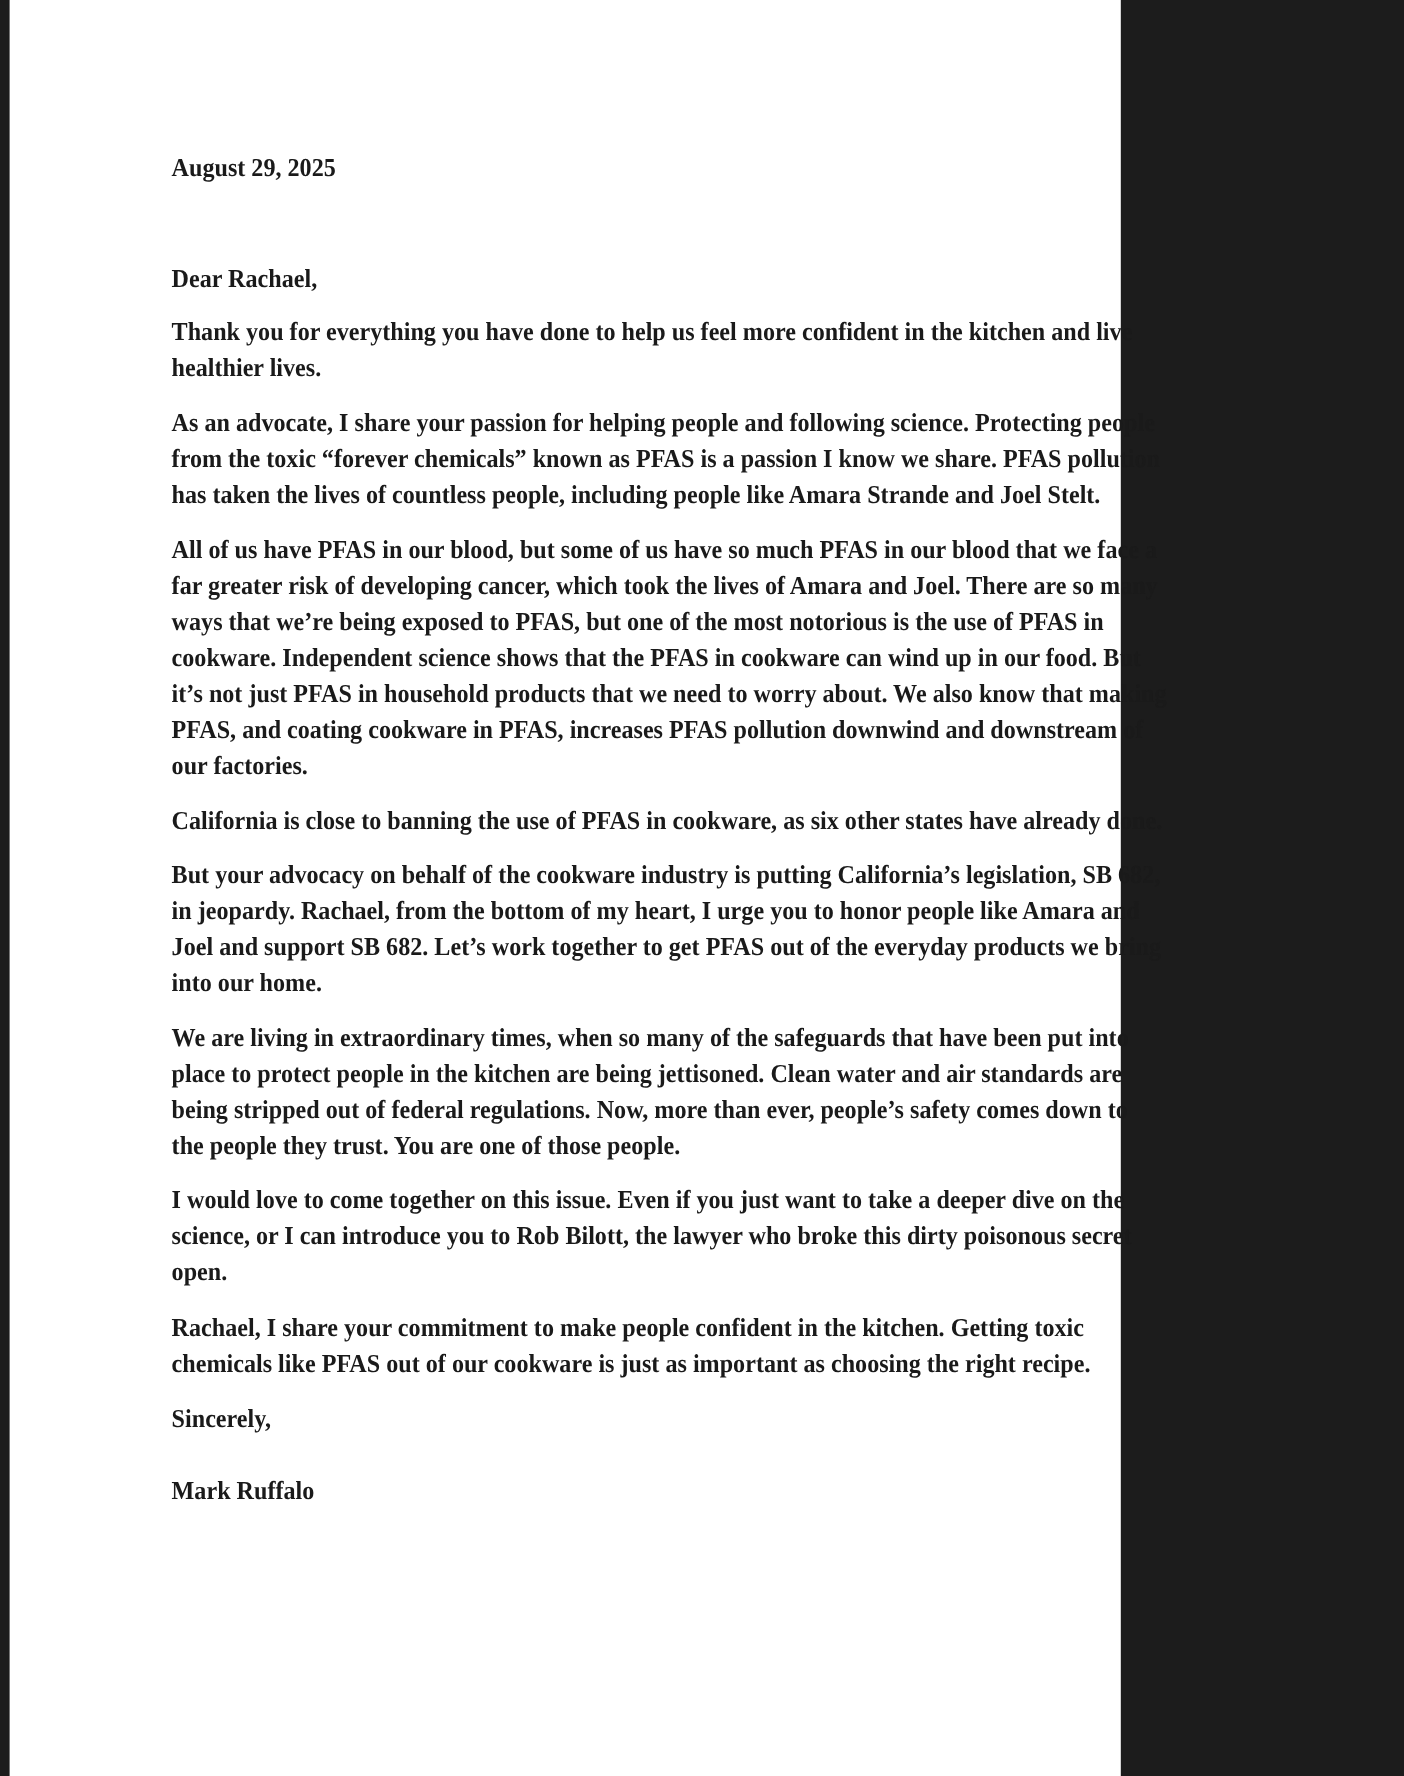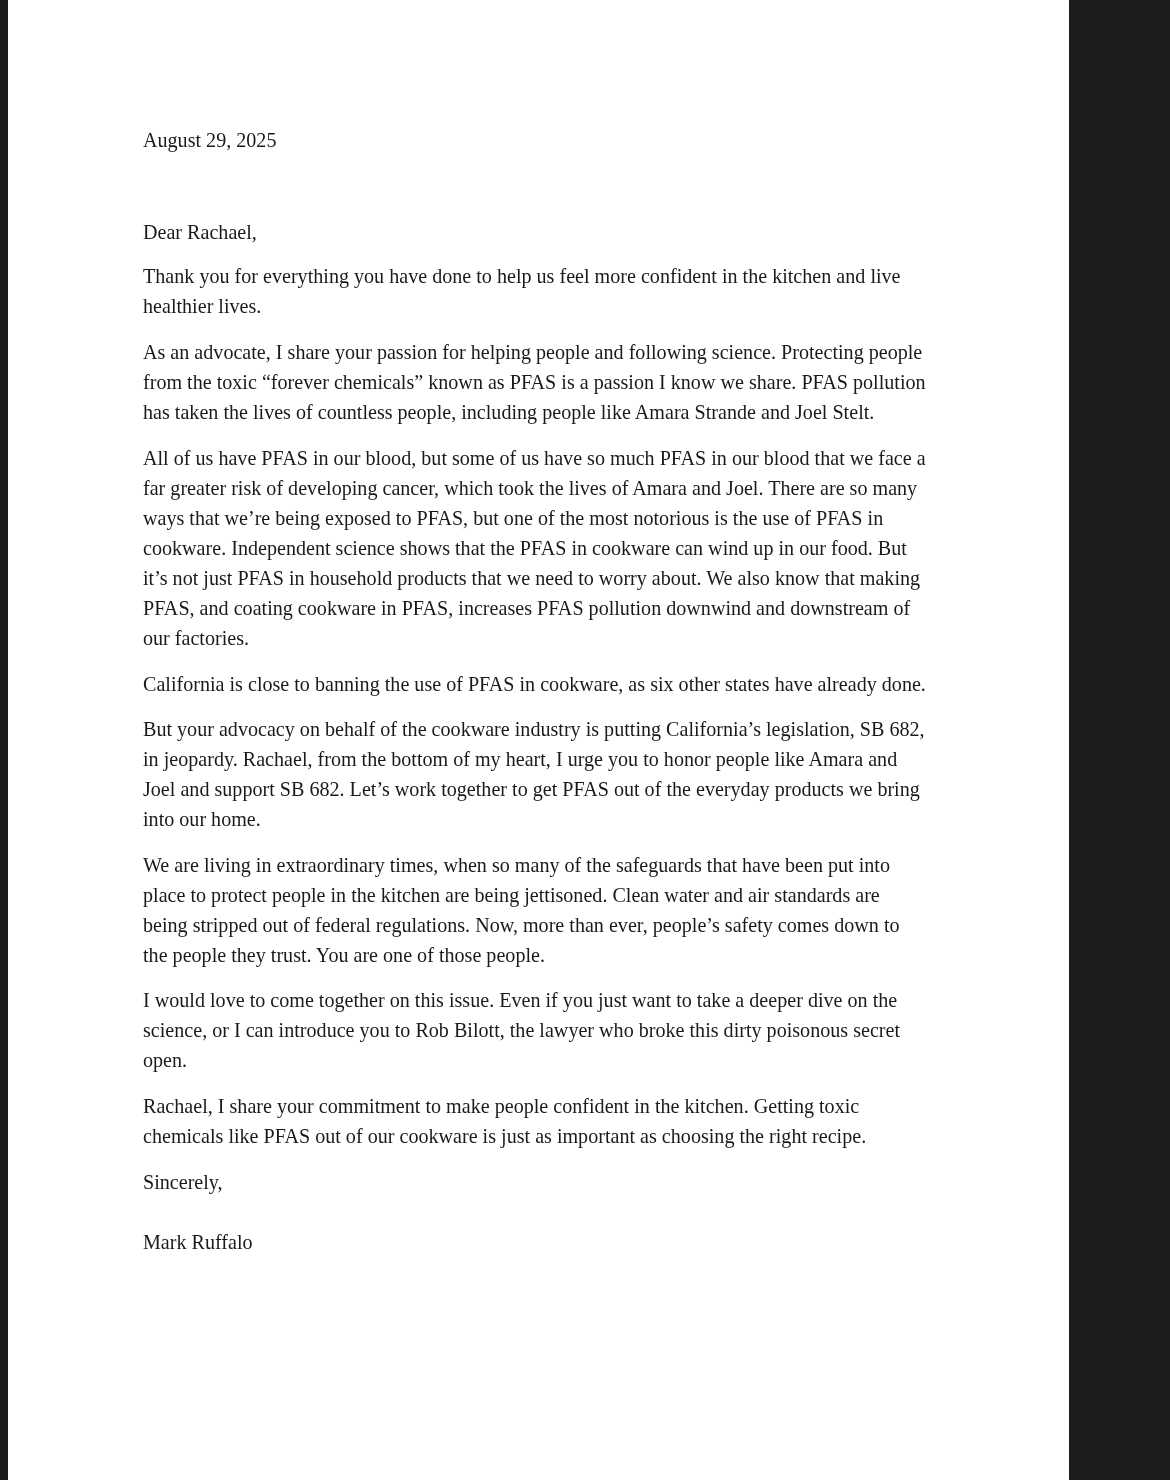--- a/index.html
+++ b/index.html
@@ -1,22 +1,23 @@
 <!DOCTYPE html>
 <html><head>
 <meta charset="utf-8">
 <style>
   html, body { margin:0; padding:0; }
   body {
     width:1170px; height:1480px; position:relative; overflow:hidden;
     background:#1c1c1c;
   }
   .page {
-    position:absolute; left:8px; top:0; width:1061px; height:1480px;
+    position:absolute; left:8px; top:0; width:926px; height:1480px;
     background:#ffffff;
+    font-weight:bold;
   }
   .txt {
     position:absolute; left:135px;
     font-family:"Liberation Serif", serif;
     font-size:21.5px; line-height:30px; color:#1a1a1a;
     white-space:nowrap;
     transform-origin:left top;
     transform:scaleX(0.935);
   }
   .line { display:block; height:30px; }

